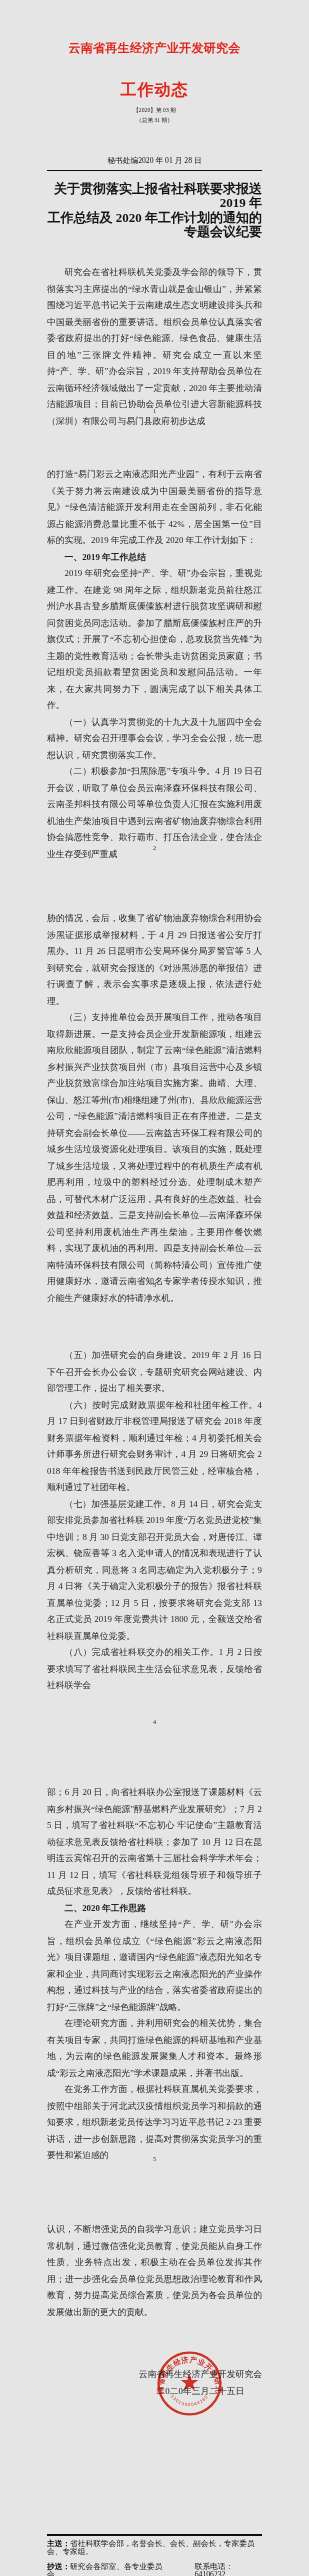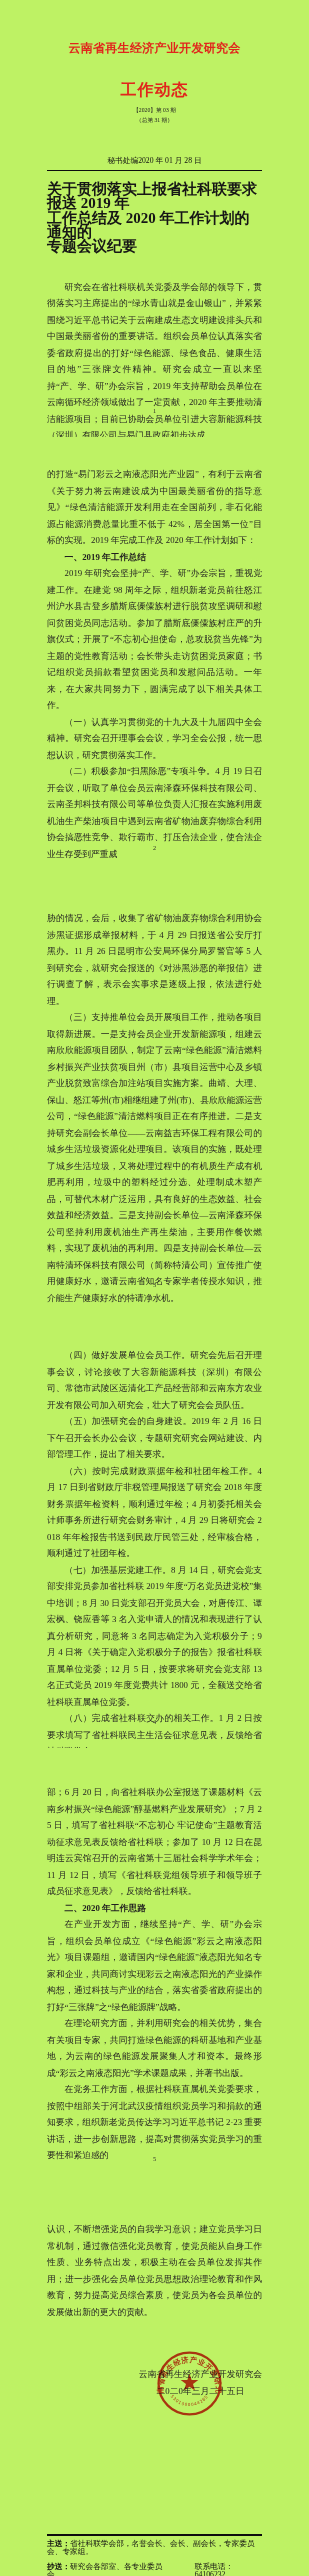--- a/index.html
+++ b/index.html
@@ -3,21 +3,21 @@
 <meta charset="utf-8">
 <style>
   html,body{margin:0;padding:0;background:#ffffff;}
   .doc{
     width:309px;height:2622px;position:relative;margin:0;
     font-family:"Liberation Serif","DejaVu Serif",serif;
     color:#1f1f1f;background:#ffffff;
   }
   .page{
     width:309px;height:437px;position:relative;box-sizing:border-box;
-    padding-left:47px;padding-right:47px;background:#bef264;
+    padding-left:47px;padding-right:47px;background:#e5e5e5;
   }
   .page-num{
     position:absolute;bottom:23px;left:0;right:0;text-align:center;
     font-size:6.2px;color:#2a2a2a;
   }
   
   .pg1{padding-top:42px;}
   .org-title{
     text-align:center;font-size:12px;line-height:12.4px;font-weight:900;
     color:#e1261c;letter-spacing:0.3px;white-space:nowrap;
@@ -27,21 +27,21 @@
     font-weight:900;color:#e1261c;letter-spacing:1px;
   }
   .issue-line{margin-top:8.8px;text-align:center;font-size:5.7px;line-height:6.7px;color:#222;}
   .issue-line2{margin-top:2.6px;text-align:center;font-size:5.7px;line-height:6.7px;color:#222;}
   .editor-row{
     margin-top:34px;display:flex;justify-content:center;align-items:baseline;
     font-size:7.7px;line-height:8.2px;color:#111;
   }
   .head-rule{margin-top:4.1px;height:1.5px;background:#0d0d0d;}
   .doc-title{
-    margin-top:10.8px;text-align:left;font-size:15px;line-height:14.4px;
+    margin-top:10.8px;text-align:right;font-size:13px;line-height:14.4px;
     font-weight:bold;color:#161616;
   }
   .body-block{margin-top:25px;}
   
   p.body{
     margin:0;font-size:8.8px;line-height:16.5px;text-align:justify;
     color:#1f1f1f;word-break:break-all;
   }
   p.indent{text-indent:2em;}
   p.bold{font-weight:bold;}
@@ -100,21 +100,20 @@
     <div class="page-num">2</div>
   </div>
 
   <div class="page pg3">
     <p class="body">胁的情况，会后，收集了省矿物油废弃物综合利用协会涉黑证据形成举报材料，于 4 月 29 日报送省公安厅打黑办。11 月 26 日昆明市公安局环保分局罗警官等 5 人到研究会，就研究会报送的《对涉黑涉恶的举报信》进行调查了解，表示会实事求是逐级上报，依法进行处理。</p>
     <p class="body indent">（三）支持推单位会员开展项目工作，推动各项目取得新进展。一是支持会员企业开发新能源项，组建云南欣欣能源项目团队，制定了云南“绿色能源”清洁燃料乡村振兴产业扶贫项目州（市）县项目运营中心及乡镇产业脱贫致富综合加注站项目实施方案。曲靖、大理、保山、怒江等州(市)相继组建了州(市)、县欣欣能源运营公司，“绿色能源”清洁燃料项目正在有序推进。二是支持研究会副会长单位——云南益吉环保工程有限公司的城乡生活垃圾资源化处理项目。该项目的实施，既处理了城乡生活垃圾，又将处理过程中的有机质生产成有机肥再利用，垃圾中的塑料经过分选、处理制成木塑产品，可替代木材广泛运用，具有良好的生态效益、社会效益和经济效益。三是支持副会长单位—云南泽森环保公司坚持利用废机油生产再生柴油，主要用作餐饮燃料，实现了废机油的再利用。四是支持副会长单位—云南特清环保科技有限公司（简称特清公司）宣传推广使用健康好水，邀请云南省知名专家学者传授水知识，推介能生产健康好水的特请净水机。</p>
     <div class="page-num">3</div>
   </div>
 
   <div class="page pg4">
-    <p class="body indent">（四）做好发展单位会员工作。研究会先后召开理事会议，讨论接收了大容新能源科技（深圳）有限公司、常德市武陵区远清化工产品经营部和云南东方农业开发有限公司加入研究会，壮大了研究会会员队伍。</p>
     <p class="body indent">（五）加强研究会的自身建设。2019 年 2 月 16 日下午召开会长办公会议，专题研究研究会网站建设、内部管理工作，提出了相关要求。</p>
     <p class="body indent">（六）按时完成财政票据年检和社团年检工作。4 月 17 日到省财政厅非税管理局报送了研究会 2018 年度财务票据年检资料，顺利通过年检；4 月初委托相关会计师事务所进行研究会财务审计，4 月 29 日将研究会 2018 年年检报告书送到民政厅民管三处，经审核合格，顺利通过了社团年检。</p>
     <p class="body indent">（七）加强基层党建工作。8 月 14 日，研究会党支部安排党员参加省社科联 2019 年度“万名党员进党校”集中培训；8 月 30 日党支部召开党员大会，对唐传江、谭宏枫、铙应香等 3 名入党申请人的情况和表现进行了认真分析研究，同意将 3 名同志确定为入党积极分子；9 月 4 日将《关于确定入党积极分子的报告》报省社科联直属单位党委；12 月 5 日，按要求将研究会党支部 13 名正式党员 2019 年度党费共计 1800 元，全额送交给省社科联直属单位党委。</p>
     <p class="body indent">（八）完成省社科联交办的相关工作。1 月 2 日按要求填写了省社科联民主生活会征求意见表，反馈给省社科联学会</p>
     <div class="page-num">4</div>
   </div>
 
   <div class="page pg5">
     <p class="body">部；6 月 20 日，向省社科联办公室报送了课题材料《云南乡村振兴“绿色能源”醇基燃料产业发展研究》；7 月 25 日，填写了省社科联“不忘初心 牢记使命”主题教育活动征求意见表反馈给省社科联；参加了 10 月 12 日在昆明连云宾馆召开的云南省第十三届社会科学学术年会；11 月 12 日，填写《省社科联党组领导班子和领导班子成员征求意见表》，反馈给省社科联。</p>
     <p class="body indent bold">二、2020 年工作思路</p>

